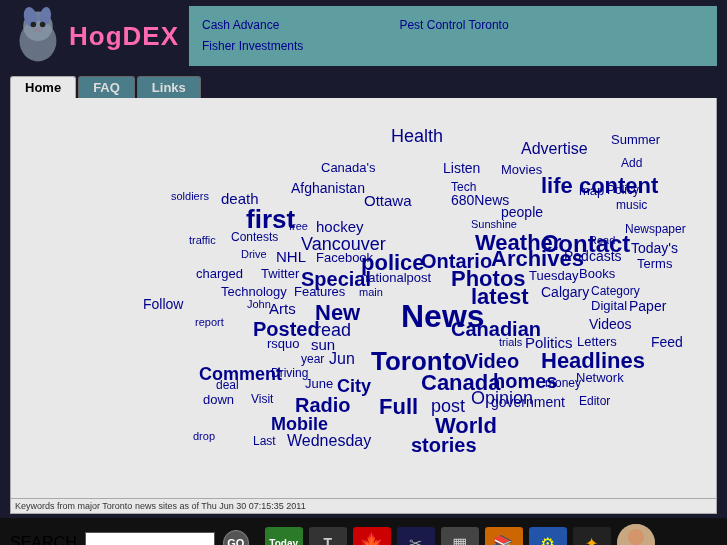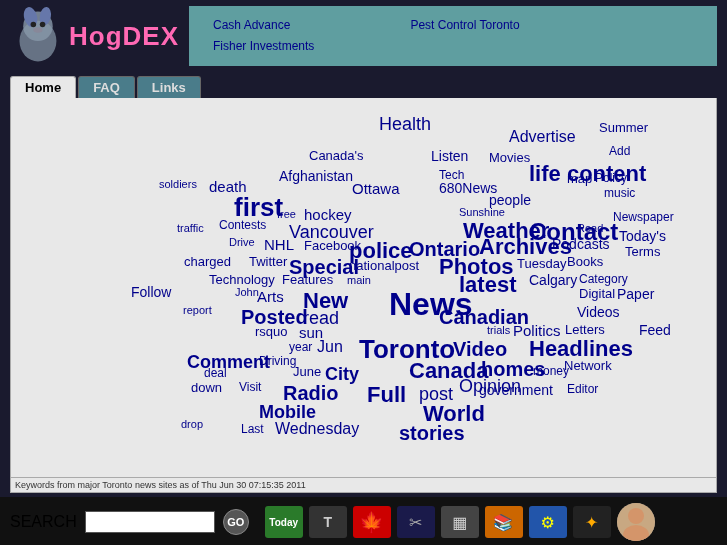--- a/index.html
+++ b/index.html
@@ -33,21 +33,21 @@
       letter-spacing: 1px;
     }
     #dog-icon {
       width: 55px;
       height: 60px;
       margin-right: 4px;
     }
     #ad-bar {
       background: #5f9ea0;
       flex: 1;
-      padding: 8px 24px;
+      padding: 8px 13px;
       display: flex;
       flex-direction: column;
       gap: 4px;
       margin-left: 10px;
       height: 60px;
       justify-content: center;
     }
     #ad-bar a {
       color: #00008b;
       font-size: 12px;
@@ -88,21 +88,21 @@
       border: 1px solid #666;
       border-bottom: none;
     }
 
     
     #main {
       background: #e8e8e8;
       margin: 0 10px;
       border: 1px solid #aaa;
       border-top: none;
-      padding: 8px;
+      padding: 20px;
       min-height: 380px;
       position: relative;
     }
 
     
     #wordcloud {
       position: relative;
       width: 100%;
       height: 360px;
       overflow: hidden;

